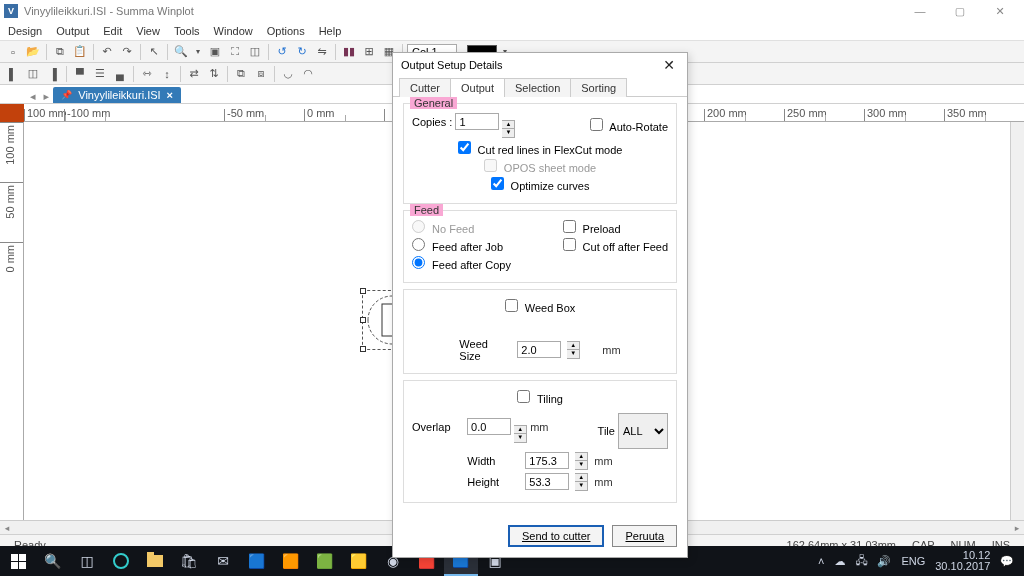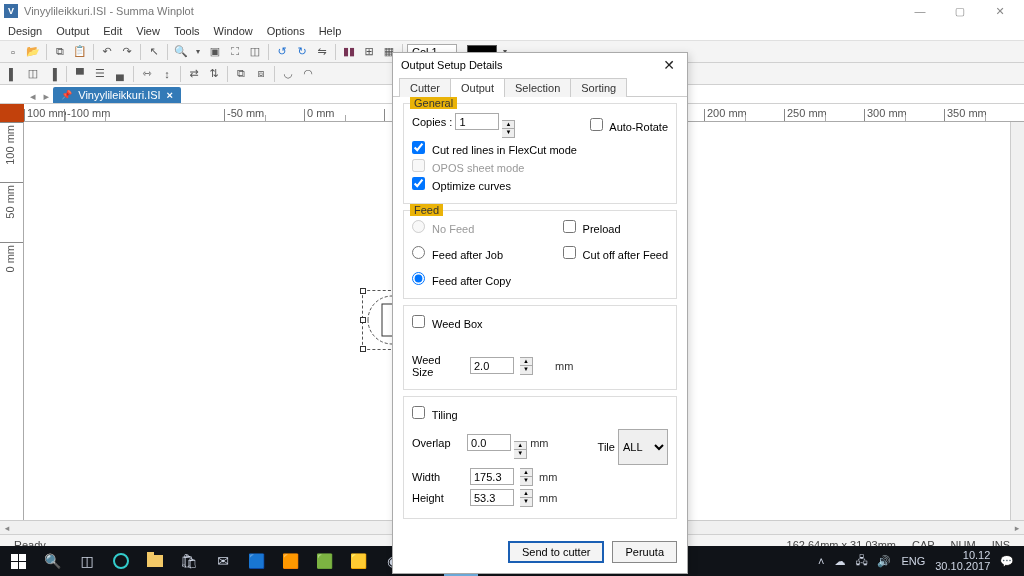--- a/index.html
+++ b/index.html
@@ -57,32 +57,32 @@
 
 .dialog { position: absolute; left: 392px; top: 52px; width: 296px; background: #fff; border: 1px solid #aaa; box-shadow: 2px 2px 8px rgba(0,0,0,0.15); z-index: 50; }
 .dialog .dtitle { height: 24px; display: flex; align-items: center; padding: 0 8px; font-size: 12px; }
 .dialog .dtitle .spacer { flex: 1; }
 .dialog .dtitle .dclose { width: 20px; text-align: center; font-size: 14px; color: #222; cursor: pointer; }
 .dialog .dtabs { display: flex; border-bottom: 1px solid #ccc; padding: 0 6px; gap: 0; }
 .dialog .dtab { padding: 3px 10px; font-size: 11px; color: #333; background: #f4f4f4; border: 1px solid #ccc; border-bottom: none; margin-right: -1px; position: relative; top: 1px; }
 .dialog .dtab.active { background: #fff; }
 .dialog .dbody { padding: 6px 10px 10px 10px; }
 .dialog .group { border: 1px solid #ddd; margin-bottom: 6px; padding: 6px 8px 8px 8px; position: relative; }
-.dialog .group > .glabel { position: absolute; top: -7px; left: 6px; background: #eab308; padding: 0 4px; font-size: 11px; color: #333; }
-.dialog .row { display: flex; align-items: center; gap: 6px; margin: 3px 0; font-size: 11px; }
+.dialog .group > .glabel { position: absolute; top: -7px; left: 6px; background: #f9a8d4; padding: 0 4px; font-size: 11px; color: #333; }
+.dialog .row { display: flex; align-items: center; gap: 6px; margin: 3px 0; font-size: 11px; justify-content: center; }
 .dialog .row.twocol { justify-content: space-between; }
-.dialog .col { display: flex; flex-direction: column; gap: 11px; }
+.dialog .col { display: flex; flex-direction: column; gap: 3px; }
 .dialog input[type="text"].num { width: 44px; height: 17px; border: 1px solid #aaa; padding: 0 3px; font-size: 11px; }
 .dialog .spin { display: inline-flex; flex-direction: column; border: 1px solid #aaa; border-left:none; }
 .dialog .spin .sb { width: 12px; height: 8px; font-size: 6px; line-height: 6px; text-align: center; background: #eee; border-bottom: 1px solid #aaa; }
 .dialog .spin .sb:last-child { border-bottom: none; }
 .dialog input[type="checkbox"], .dialog input[type="radio"] { margin-right: 4px; }
 .dialog label.disabled { color: #999; }
 .dialog .dbuttons { display: flex; justify-content: flex-end; gap: 8px; padding: 6px 10px 10px 0; }
-.dialog button.dlg { height: 22px; padding: 0 12px; background: #f4f4f4; border: 1px solid #888; font-size: 11px; }
+.dialog button.dlg { height: 22px; padding: 0 12px; background: #f4f4f4; border: 1px solid #888; font-size: 11px; text-decoration: underline; }
 .dialog button.dlg.primary { border: 2px solid #1a5fb4; }
 .dialog select.tilesel { height: 36px; border: 1px solid #aaa; font-size: 11px; width: 50px; }
 .dialog .unit { color: #333; font-size: 11px; }
 .dialog .lbl { width: 52px; display: inline-block; }
 
 
 .taskbar { position: absolute; left: 0; right: 0; bottom: 0; height: 30px; background: #101318; display: flex; align-items: center; color: #fff; }
 .taskbar .start { width: 36px; height: 30px; display: flex; align-items: center; justify-content: center; }
 .taskbar .tb-item { width: 34px; height: 30px; display: flex; align-items: center; justify-content: center; font-size: 14px; color: #cfd6e4; }
 .taskbar .tb-item.active { border-bottom: 2px solid #76b9ed; background: #2a2f38; }

